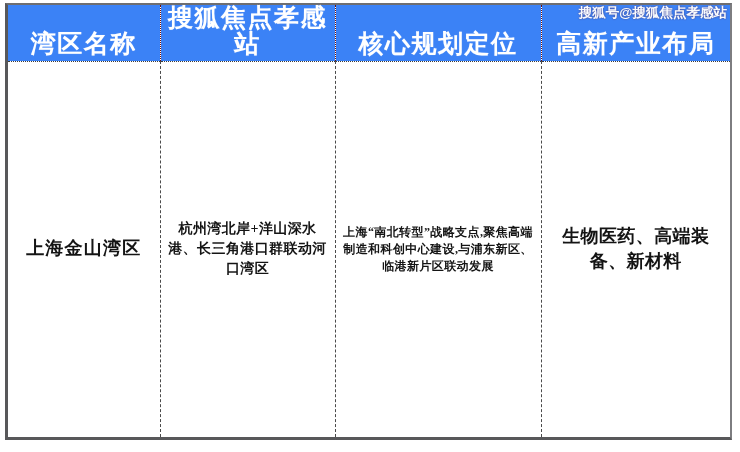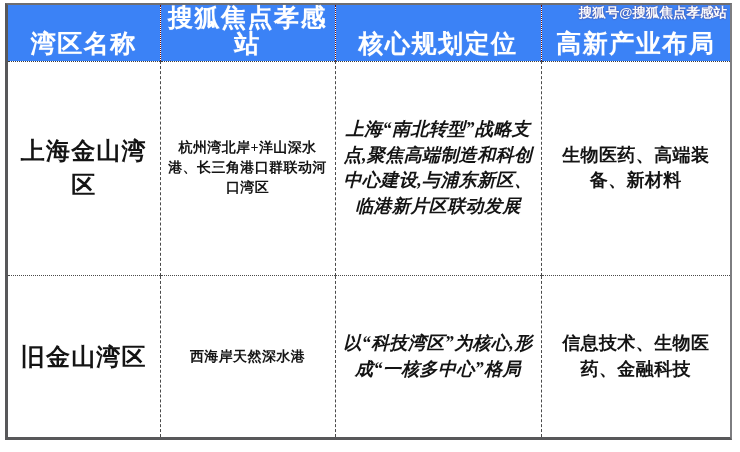--- a/index.html
+++ b/index.html
@@ -91,23 +91,23 @@
     color: #141414;
     font-weight: bold;
     font-size: 18px;
     line-height: 1.42;
     letter-spacing: 0.4px;
     font-family: "Liberation Serif", "DejaVu Serif", serif;
   }
   tbody td:last-child { border-right: none; }
   tbody tr:last-child td { border-bottom: none; }
 
-  tbody td.col-name   { font-size: 24px; letter-spacing: 1.2px; }
+  tbody td.col-name   { font-size: 18px; letter-spacing: 1.2px; }
   tbody td.col-geo    { font-size: 14px; }
-  tbody td.col-plan   { font-size: 18px; font-style: italic; }
+  tbody td.col-plan   { font-size: 12px; }
   tbody td.col-ind    { font-size: 18px; margin-top: 36px; }
 
   tbody tr.r1 { height: 129px; }
   tbody tr.r2 { height: 97px; }
   tbody tr.r3 { height: 77px; }
   tbody tr.r4 { height: 87px; }
 
   .cell-text { display: block; }
 </style>
 </head>
@@ -146,29 +146,15 @@
         <td class="col-geo">
           <span class="cell-text">杭州湾北岸+洋山深水港、长三角港口群联动河口湾区</span>
         </td>
         <td class="col-plan">
           <span class="cell-text">上海“南北转型”战略支点,聚焦高端制造和科创中心建设,与浦东新区、临港新片区联动发展</span>
         </td>
         <td class="col-ind">
           <span class="cell-text">生物医药、高端装备、新材料</span>
         </td>
       </tr>
-      <tr class="r2">
-        <td class="col-name">
-          <span class="cell-text">旧金山湾区</span>
-        </td>
-        <td class="col-geo">
-          <span class="cell-text">西海岸天然深水港</span>
-        </td>
-        <td class="col-plan">
-          <span class="cell-text">以“科技湾区”为核心,形成“一核多中心”格局</span>
-        </td>
-        <td class="col-ind">
-          <span class="cell-text">信息技术、生物医药、金融科技</span>
-        </td>
-      </tr>
     </tbody>
   </table>
 </div>
 
 </body></html>

